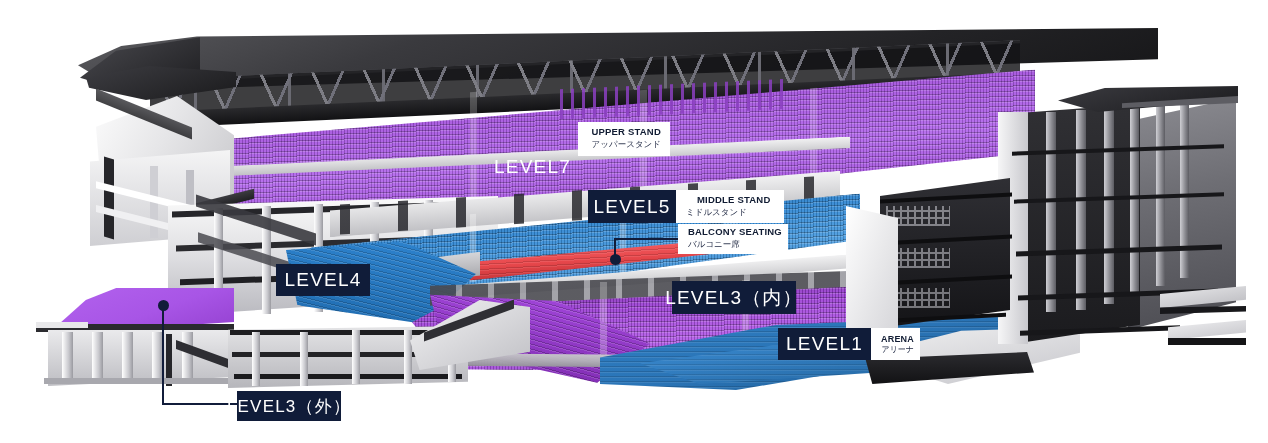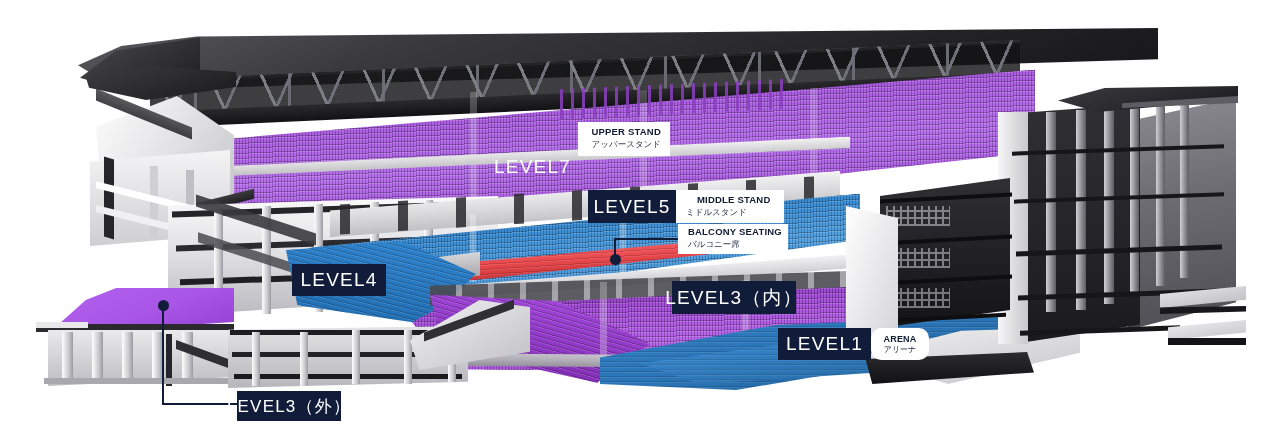--- a/index.html
+++ b/index.html
@@ -414,37 +414,37 @@
     </div>
   </div>
 
   <div class="callout" style="left:678px;top:224px;height:30px;">
     <div class="desc-box" style="width:110px;">
       <span class="desc-en" style="font-size:9.5px;">BALCONY SEATING</span>
       <span class="desc-ja" style="font-size:8.5px;">バルコニー席</span>
     </div>
   </div>
 
-  <div class="callout" style="left:292px;top:264px;height:32px;">
+  <div class="callout" style="left:276px;top:264px;height:32px;">
     <div class="lvl-badge" style="width:94px;font-size:19px;">
       <span>LEVEL4</span>
     </div>
   </div>
 
   <div class="callout" style="left:672px;top:281px;height:33px;">
     <div class="lvl-badge" style="width:124px;font-size:19px;">
       <span>LEVEL3（内）</span>
     </div>
   </div>
 
   <div class="callout" style="left:778px;top:328px;height:32px;">
     <div class="lvl-badge" style="width:93px;font-size:19px;">
       <span>LEVEL1</span>
     </div>
-    <div class="desc-box" style="width:58px;align-items:center;padding:3px 6px;border-radius:10px;">
+    <div class="desc-box" style="width:49px;align-items:flex-end;padding:3px 6px;">
       <span class="desc-en" style="font-size:9px;">ARENA</span>
       <span class="desc-ja" style="font-size:8px;">アリーナ</span>
     </div>
   </div>
 
   <div class="callout" style="left:237px;top:391px;height:30px;">
     <div class="lvl-badge" style="width:104px;font-size:17px;">
       <span>LEVEL3（外）</span>
     </div>
   </div>

